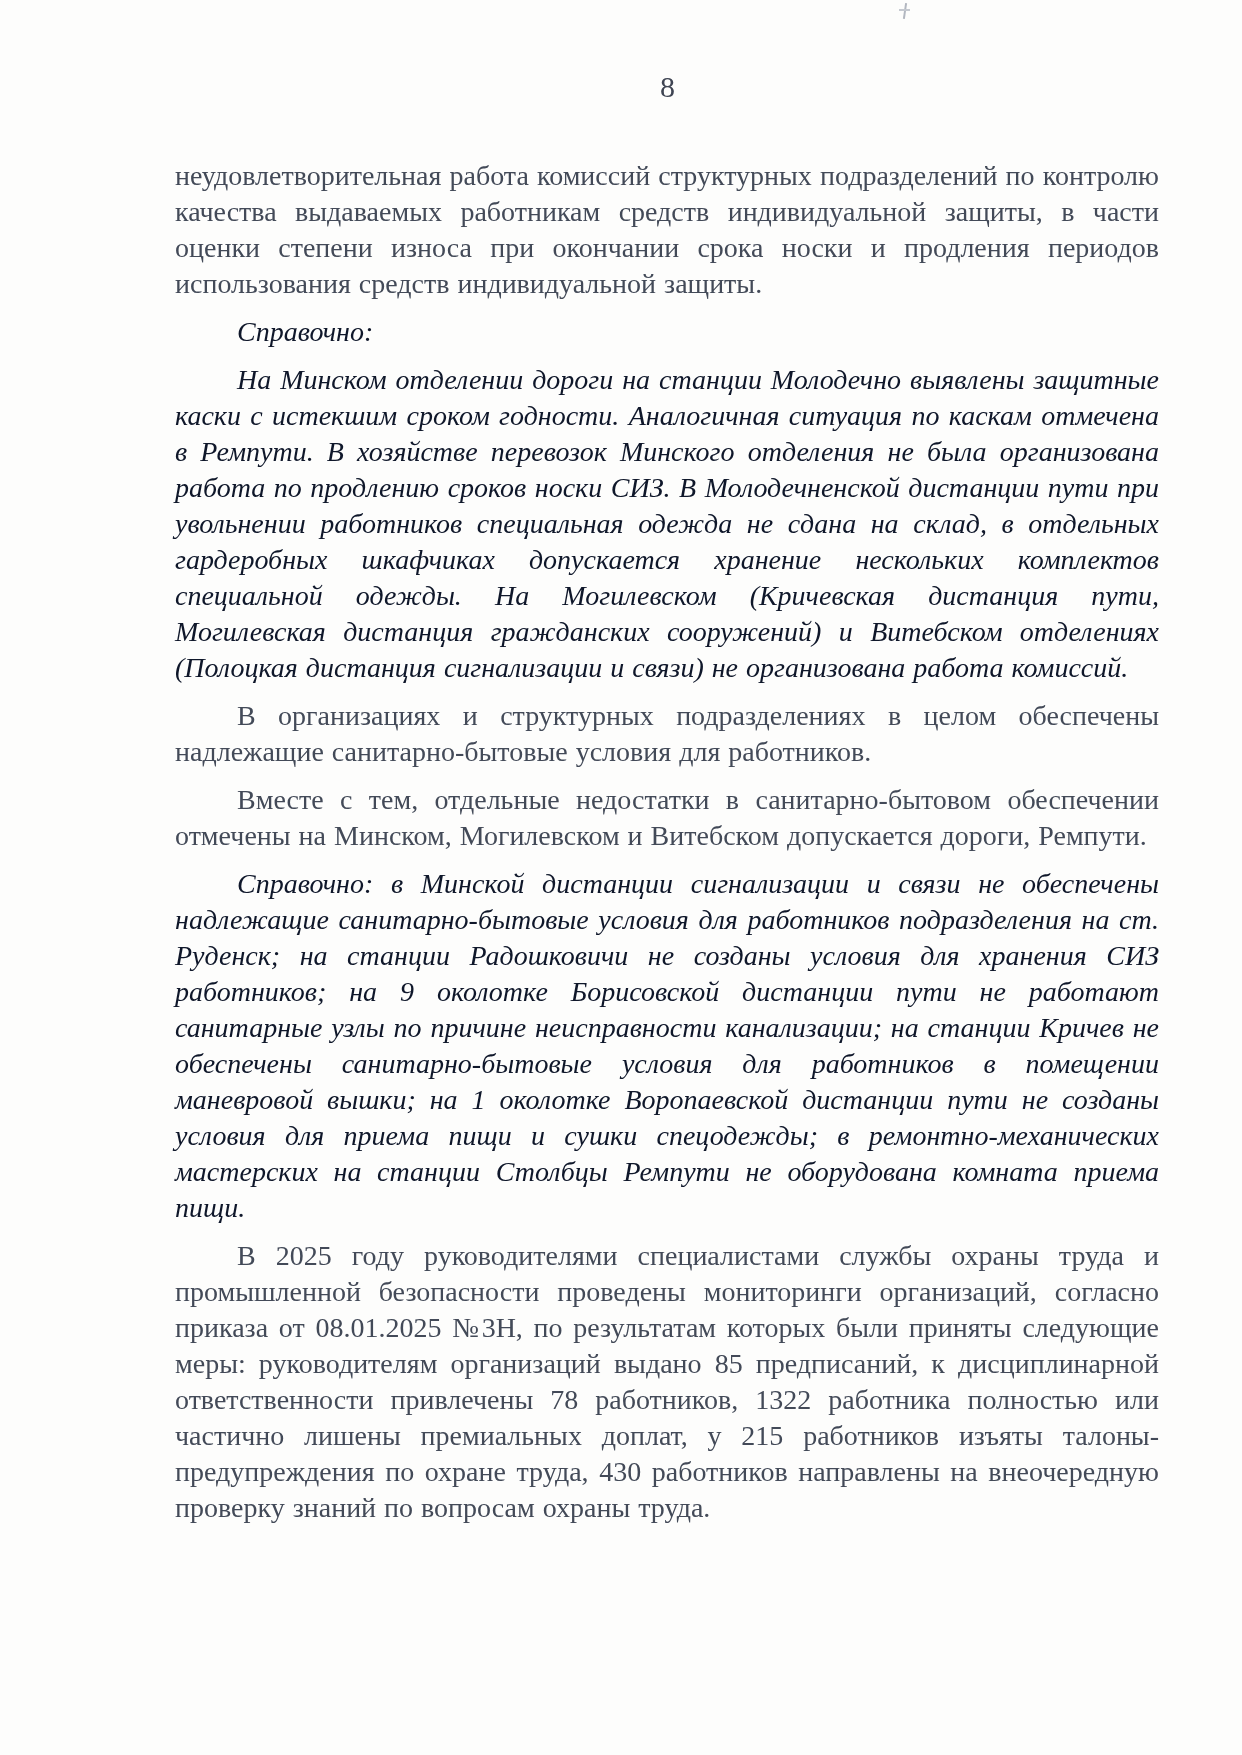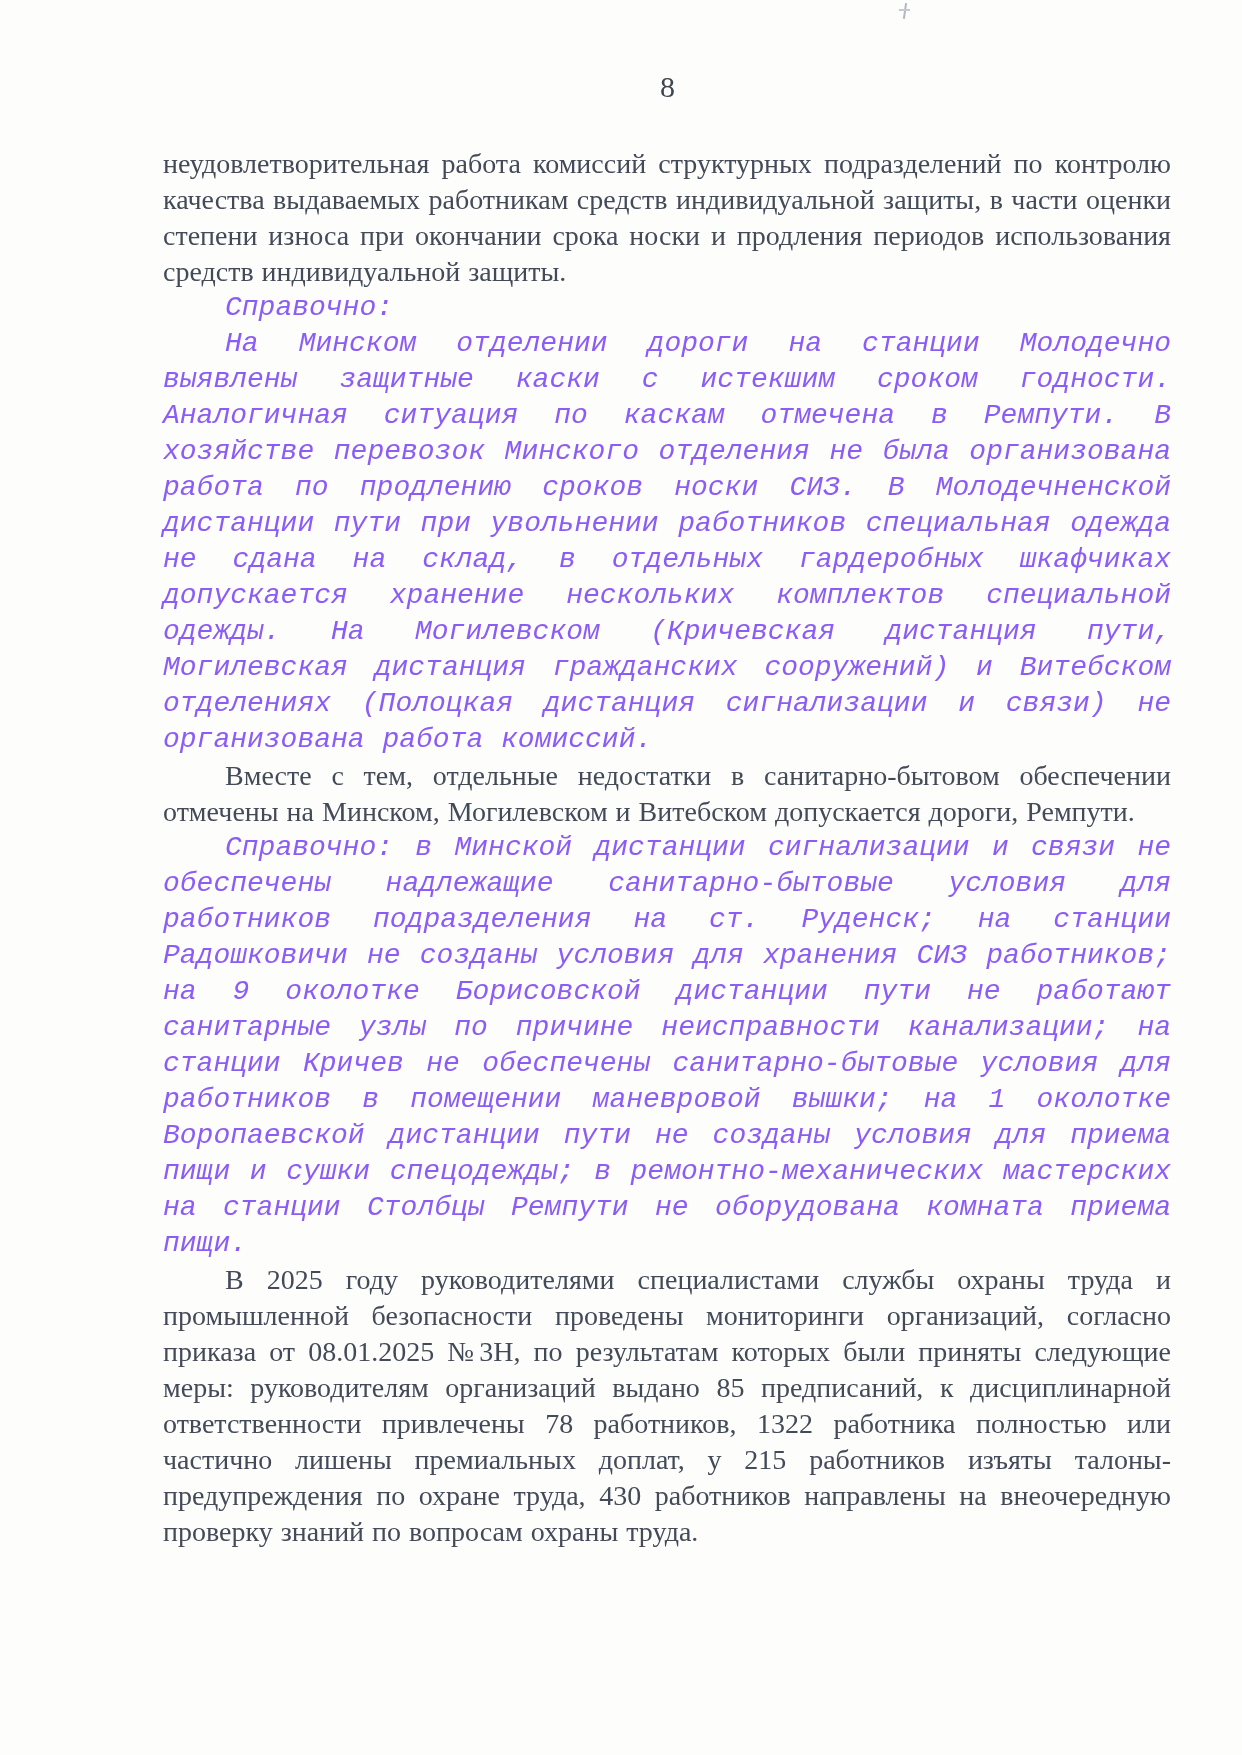--- a/index.html
+++ b/index.html
@@ -61,50 +61,50 @@
     top: 146px;
     left: 163px;
     width: 1008px;
     font-size: 28px;
     line-height: 36px;
     color: #434a58;
     text-align: justify;
     word-spacing: 1px;
   }
   .para {
-    margin: 0;
+    margin: 12px;
     padding: 0;
     text-indent: 62px;
   }
   .para.no-indent {
     text-indent: 0;
   }
   .para.italic {
     font-style: italic;
-    color: #8b5cf6;
-    font-family: Liberation Mono, monospace;
+    color: #0f172a;
   }
 </style>
 </head>
 <body>
 
 <div class="page">
 
   <div class="artifact"></div>
 
   <div class="page-number">8</div>
 
   <div class="content">
 
     <p class="para no-indent">неудовлетворительная работа комиссий структурных подразделений по контролю качества выдаваемых работникам средств индивидуальной защиты, в части оценки степени износа при окончании срока носки и продления периодов использования средств индивидуальной защиты.</p>
 
     <p class="para italic">Справочно:</p>
 
     <p class="para italic">На Минском отделении дороги на станции Молодечно выявлены защитные каски с истекшим сроком годности. Аналогичная ситуация по каскам отмечена в Ремпути. В хозяйстве перевозок Минского отделения не была организована работа по продлению сроков носки СИЗ. В Молодечненской дистанции пути при увольнении работников специальная одежда не сдана на склад, в отдельных гардеробных шкафчиках допускается хранение нескольких комплектов специальной одежды. На Могилевском (Кричевская дистанция пути, Могилевская дистанция гражданских сооружений) и Витебском отделениях (Полоцкая дистанция сигнализации и связи) не организована работа комиссий.</p>
 
+    <p class="para">В организациях и структурных подразделениях в целом обеспечены надлежащие санитарно-бытовые условия для работников.</p>
 
     <p class="para">Вместе с тем, отдельные недостатки в санитарно-бытовом обеспечении отмечены на Минском, Могилевском и Витебском допускается дороги, Ремпути.</p>
 
     <p class="para italic">Справочно: в Минской дистанции сигнализации и связи не обеспечены надлежащие санитарно-бытовые условия для работников подразделения на ст. Руденск; на станции Радошковичи не созданы условия для хранения СИЗ работников; на 9 околотке Борисовской дистанции пути не работают санитарные узлы по причине неисправности канализации; на станции Кричев не обеспечены санитарно-бытовые условия для работников в помещении маневровой вышки;  на 1 околотке Воропаевской дистанции пути не созданы условия для приема пищи и сушки спецодежды; в ремонтно-механических мастерских на станции Столбцы Ремпути не оборудована комната приема пищи.</p>
 
     <p class="para">В 2025 году руководителями специалистами службы охраны труда и промышленной безопасности проведены мониторинги организаций, согласно приказа от 08.01.2025 №3Н, по результатам которых были приняты следующие меры: руководителям организаций выдано 85 предписаний, к дисциплинарной ответственности привлечены 78 работников, 1322 работника полностью или частично лишены премиальных доплат, у 215 работников изъяты талоны-предупреждения по охране труда, 430 работников направлены на внеочередную проверку знаний по вопросам охраны труда.</p>
 
   </div>
 </div>
 

